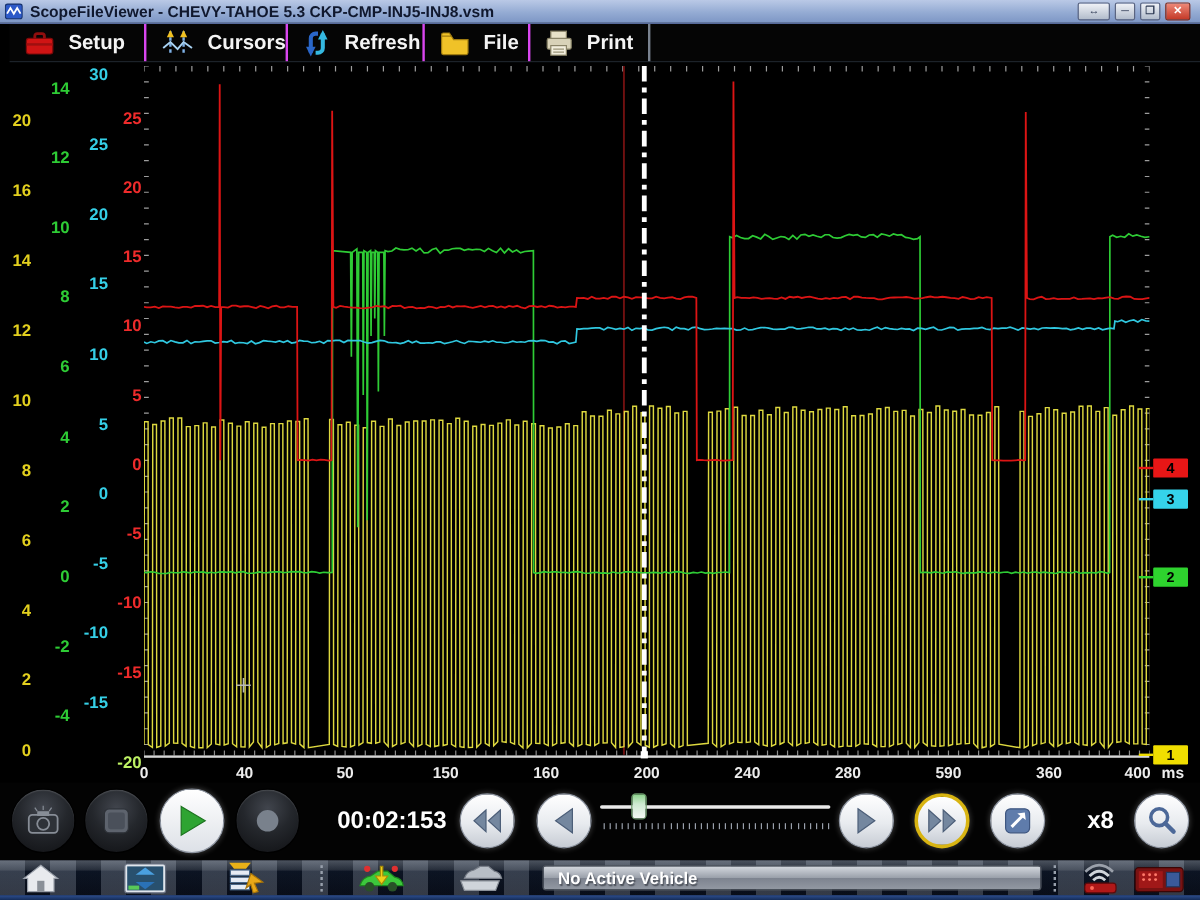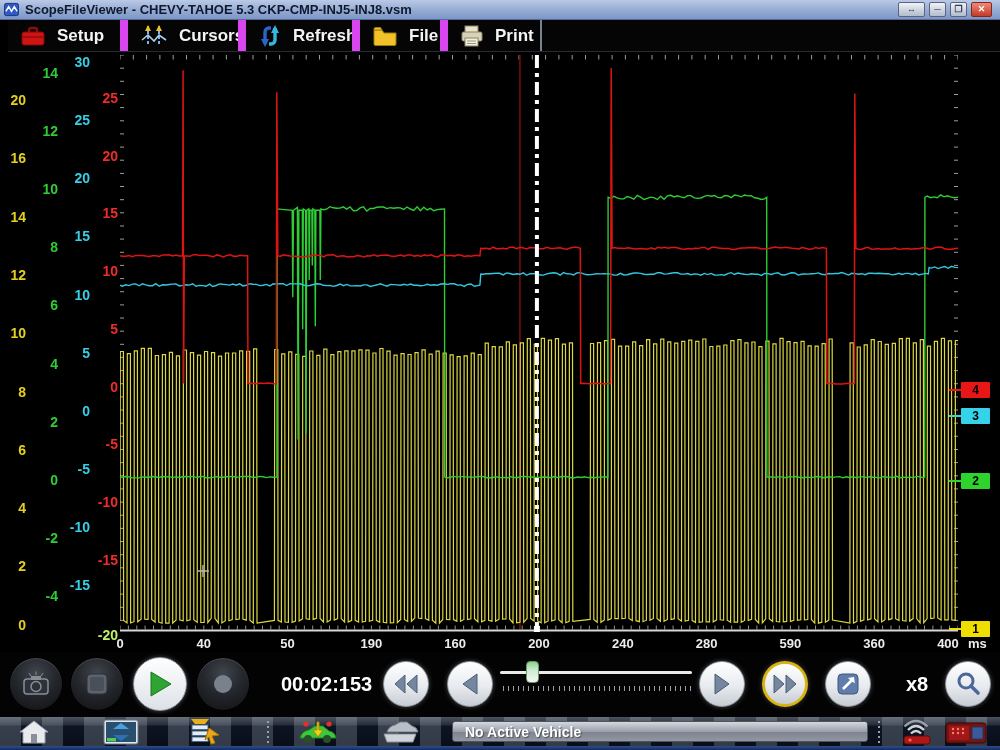--- a/index.html
+++ b/index.html
@@ -18,21 +18,21 @@
     background:linear-gradient(#f0f2f7,#b2bccb);display:flex;align-items:center;justify-content:center;
     font-size:9px;line-height:9px;color:#2e3a54;font-weight:bold}
   .win-btn.wide{width:27px}
   .win-btn.close{background:linear-gradient(#ee8878,#c43a28);color:#fff;width:21px;border-color:#7e2a1e}
 
   
   .menubar{position:absolute;left:8px;top:20px;width:1000px;height:32px;background:#050505;
     border-bottom:1px solid #242b34;display:flex;align-items:stretch}
   .menu-btn{display:flex;align-items:center;gap:11px;padding:0 12px;color:#f4f4f4;
     font-size:17px;font-weight:bold;cursor:default}
-  .menu-btn+.menu-btn{border-left:8px solid #d946ef}
+  .menu-btn+.menu-btn{border-left:2px solid #d946ef}
   .menu-end{border-left:2px solid #79828f}
   .mi{display:flex;align-items:center}
 
   
   .scope{position:absolute;left:0;top:52px;width:1000px;height:600px;background:#000}
   #plot-svg{position:absolute;left:120px;top:3px}
   .ylabel{position:absolute;font-size:14px;font-weight:bold;text-align:right;height:18px;line-height:18px}
   .xlabel{position:absolute;top:584px;width:44px;font-size:13px;font-weight:bold;color:#ededed;text-align:center}
   .xunit{position:absolute;top:584px;font-size:13px;font-weight:bold;color:#ededed}
   .badge{position:absolute;left:961px;width:29px;height:16px;font-size:12px;font-weight:bold;
@@ -201,21 +201,21 @@
       <span class="ylabel" style="left: 90px; width: 28px; top: 210.1px; color: rgb(239, 43, 43);">10</span>
       <span class="ylabel" style="left: 90px; width: 28px; top: 267.8px; color: rgb(239, 43, 43);">5</span>
       <span class="ylabel" style="left: 90px; width: 28px; top: 325.5px; color: rgb(239, 43, 43);">0</span>
       <span class="ylabel" style="left: 90px; width: 28px; top: 383.2px; color: rgb(239, 43, 43);">-5</span>
       <span class="ylabel" style="left: 90px; width: 28px; top: 440.9px; color: rgb(239, 43, 43);">-10</span>
       <span class="ylabel" style="left: 90px; width: 28px; top: 498.6px; color: rgb(239, 43, 43);">-15</span>
       <span class="ylabel" style="left: 90px; width: 28px; top: 574px; color: #bef264;">-20</span>
       <span class="xlabel" style="left: 98px;">0</span>
       <span class="xlabel" style="left: 181.8px;">40</span>
       <span class="xlabel" style="left: 265.6px;">50</span>
-      <span class="xlabel" style="left: 349.4px;">190</span>
+      <span class="xlabel" style="left: 349.4px;">150</span>
       <span class="xlabel" style="left: 433.2px;">160</span>
       <span class="xlabel" style="left: 517px;">200</span>
       <span class="xlabel" style="left: 600.8px;">240</span>
       <span class="xlabel" style="left: 684.6px;">280</span>
       <span class="xlabel" style="left: 768.4px;">590</span>
       <span class="xlabel" style="left: 852.2px;">360</span>
       <span class="xlabel" style="left: 926px;">400</span>
       <span class="xunit" style="left: 968px;">ms</span>
       <div class="badge" style="top: 330px; background: rgb(232, 22, 22);">4<span class="tick" style="background: rgb(232, 22, 22);"></span></div>
       <div class="badge" style="top: 356px; background: rgb(53, 211, 234);">3<span class="tick" style="background: rgb(53, 211, 234);"></span></div>

